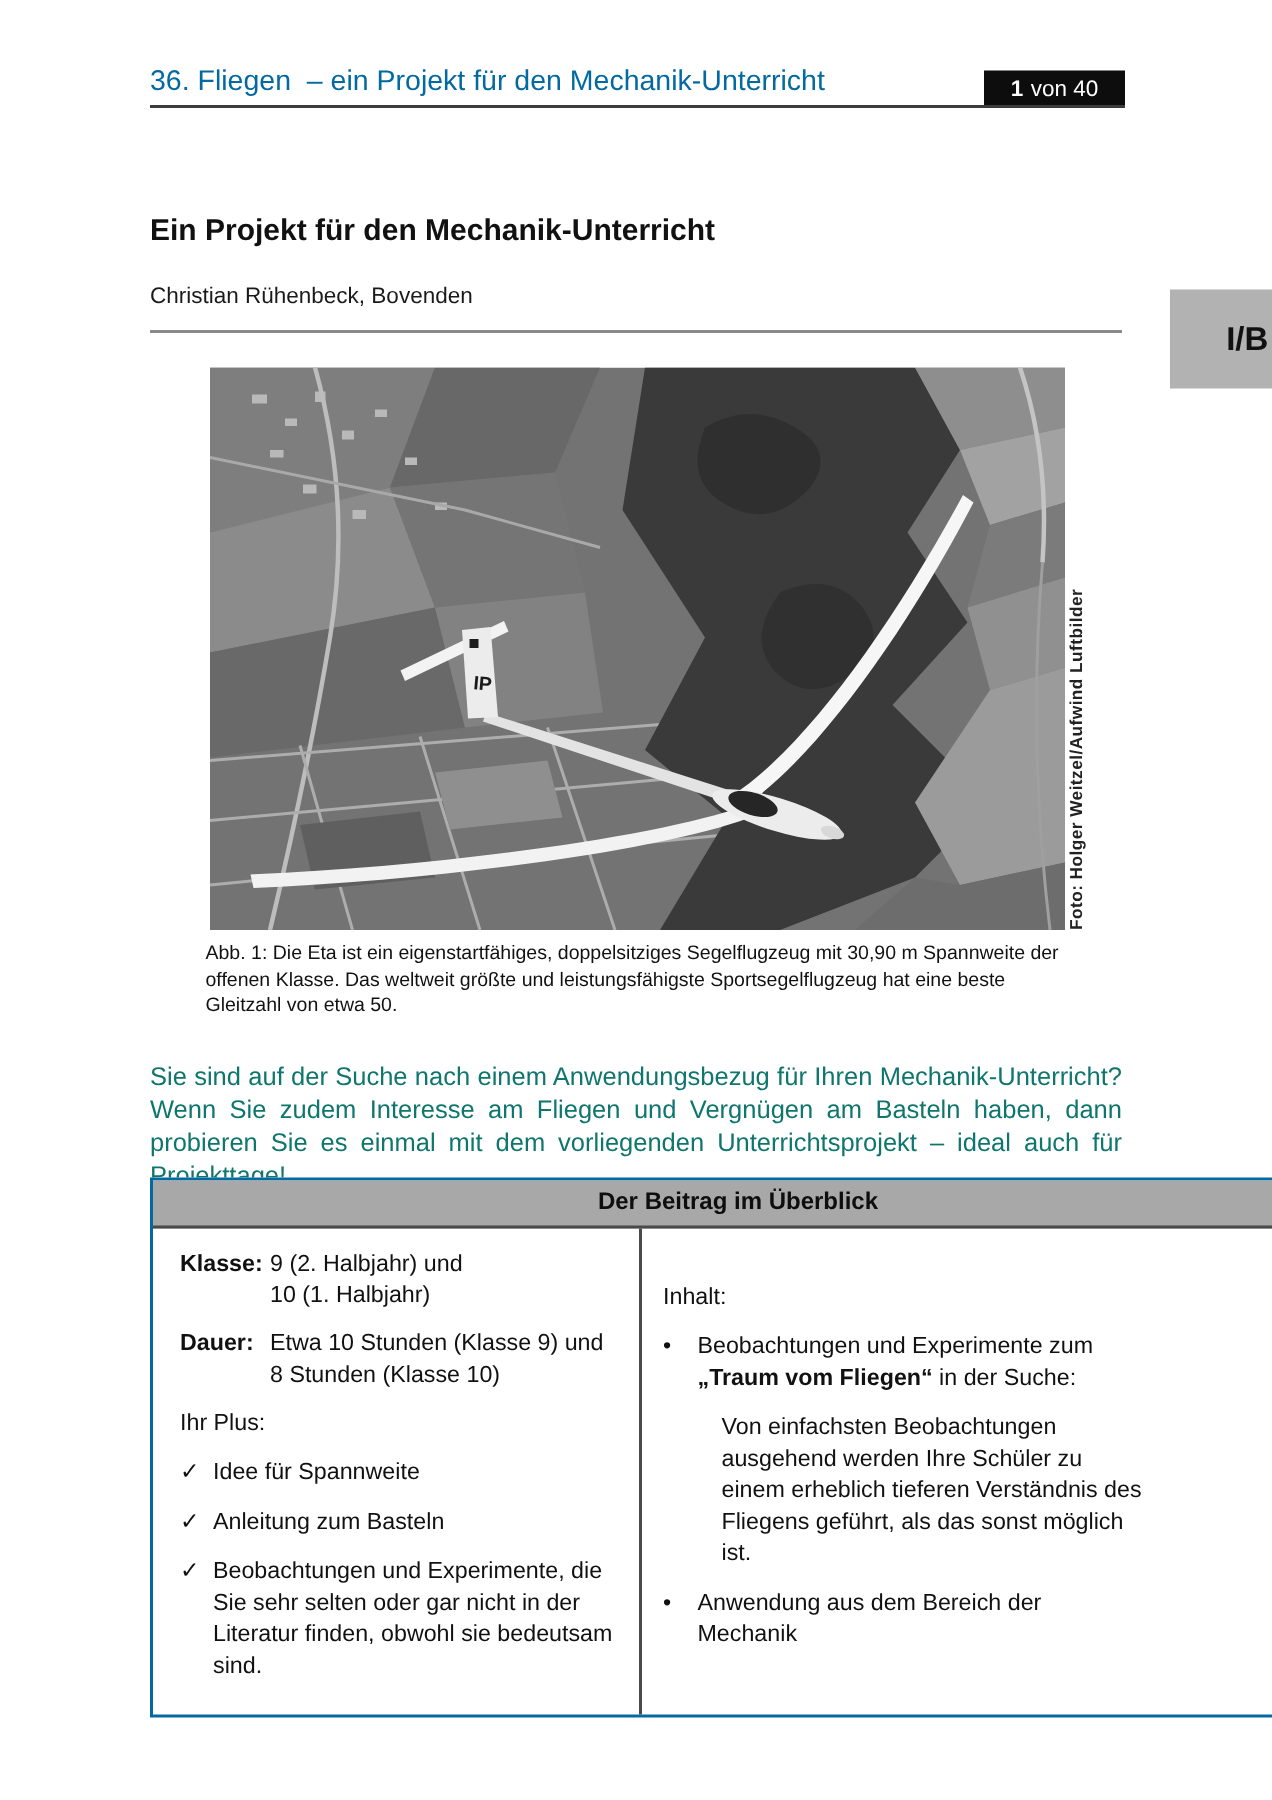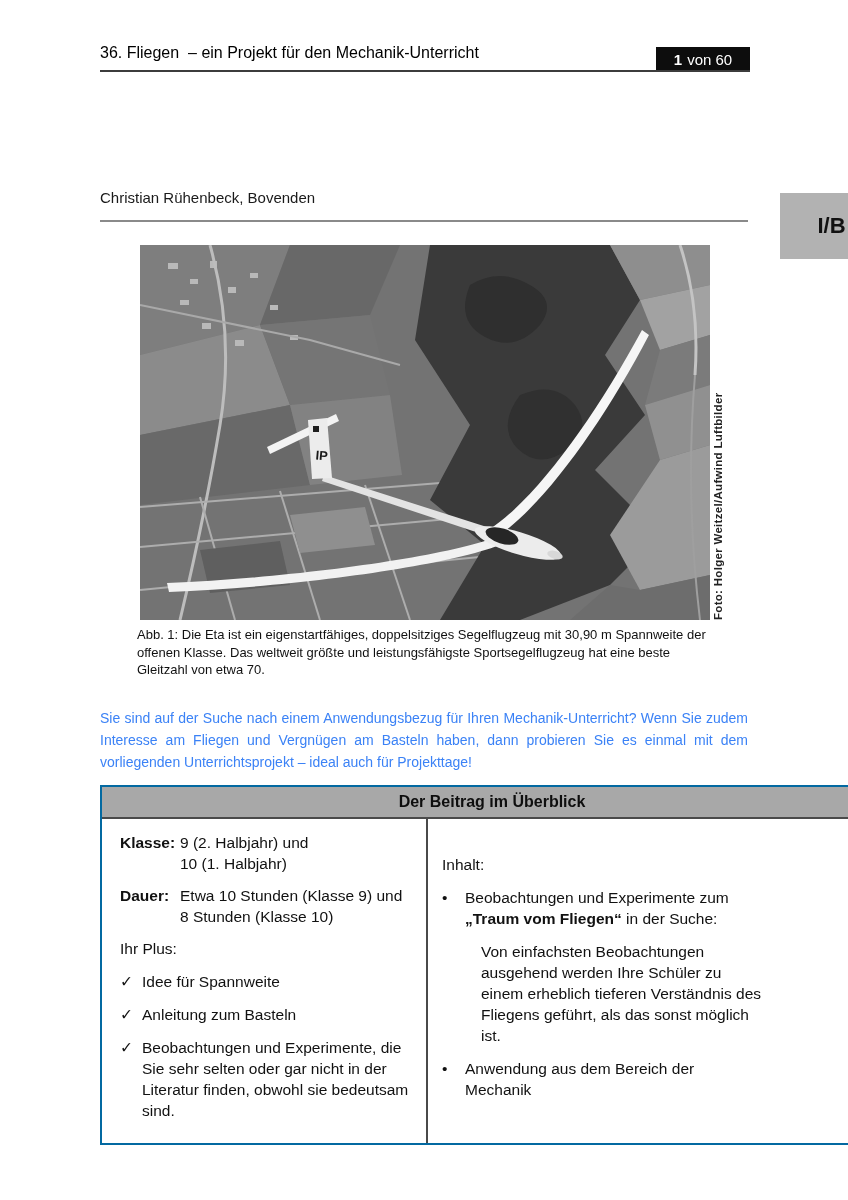--- a/index.html
+++ b/index.html
@@ -1,21 +1,21 @@
 <!DOCTYPE html>
 <html><head>
 <meta charset="utf-8">
 <style>
   * { margin:0; padding:0; box-sizing:border-box; }
   html,body { background:#ffffff; }
   body { font-family:"Liberation Sans","DejaVu Sans",sans-serif; color:#1a1a1a; }
   .page { position:relative; width:848px; height:1200px; background:#fff; overflow:hidden; }
 
   
-  .hdr-title { position:absolute; left:100px; top:44px; font-size:16px; color:#000000; white-space:pre; }
+  .hdr-title { position:absolute; left:100px; top:44px; font-size:19px; color:#0369a1; white-space:pre; }
   .page-badge { position:absolute; left:656px; top:47px; width:94px; height:25px; background:#0d0d0d; color:#fff;
                 display:flex; align-items:center; justify-content:center; font-size:15px; gap:5px; }
   .page-badge .num { font-weight:bold; }
   .hdr-rule { position:absolute; left:100px; top:70px; width:650px; height:2px; background:#3c3c3c; }
 
   
   .title { position:absolute; left:100px; top:114px; font-size:20px; font-weight:bold; line-height:27px; color:#111; }
   .author { position:absolute; left:100px; top:189px; font-size:15px; }
   .author-rule { position:absolute; left:100px; top:220px; width:648px; height:2px; background:#8a8a8a; }
 
@@ -24,22 +24,22 @@
             display:flex; align-items:center; justify-content:center; font-size:22px; font-weight:bold; color:#111;padding-left:35px; }
 
   
   .photo { position:absolute; left:140px; top:245px; width:570px; height:375px; }
   .photo-credit { position:absolute; left:712px; top:245px; width:22px; height:375px; }
   .photo-credit span { display:block; height:100%; writing-mode:vertical-rl; transform:rotate(180deg);
                        font-size:11.5px; font-weight:bold; letter-spacing:.3px; color:#222; }
   .caption { position:absolute; left:137px; top:626px; width:578px; font-size:13px; line-height:17.5px; color:#111; }
 
   
-  .intro { position:absolute; left:100px; top:707px; width:648px; font-size:14px; line-height:22px;
-           text-align:justify; color:#3b82f6; }
+  .intro { position:absolute; left:100px; top:707px; width:648px; font-size:17px; line-height:22px;
+           text-align:justify; color:#0f766e; }
 
   
   .overview { position:absolute; left:100px; top:785px; width:784px; border:2px solid #0369a1; background:#fff; }
   .ov-header { height:32px; background:#a8a8a8; border-bottom:2px solid #4a4a4a;
                display:flex; align-items:center; justify-content:center; font-size:16px; font-weight:bold; color:#0e0e0e; }
   .ov-body { display:flex; align-items:center; min-height:252px; }
   .cell-left  { width:326px; border-right:2px solid #4a4a4a; padding:13px 6px 10px 18px; }
   .cell-right { flex:1; padding:13px 6px 10px 14px; }
   .ov-body, .ov-body * { font-size:15.5px; line-height:21px; color:#111; }
   .def-row { display:flex; margin-bottom:11px; }
@@ -55,27 +55,27 @@
   .footer { position:absolute; left:400px; top:1143px; width:348px; text-align:right; font-size:13.5px; color:#1a1a1a; }
 </style>
 </head>
 <body>
 
 <div class="page">
 
   <div class="hdr-title">36. Fliegen  – ein Projekt für den Mechanik-Unterricht</div>
   <div class="page-badge">
     <span class="num">1</span>
-    <span>von 60</span>
+    <span>von 40</span>
   </div>
   <div class="hdr-rule"></div>
 
   <div class="ib-tab">I/B</div>
 
-  <h1 class="title"><br></h1>
+  <h1 class="title"><br><span>Ein Projekt für den Mechanik-Unterricht</span></h1>
   <div class="author">Christian Rühenbeck, Bovenden</div>
   <div class="author-rule"></div>
 
   <div class="photo">
     <svg viewBox="0 0 570 375" width="570" height="375">
       <rect width="570" height="375" fill="#737373"></rect>
       <g>
         <polygon points="0,0 150,0 120,80 0,110" fill="#7e7e7e"></polygon>
         <polygon points="150,0 260,0 230,70 120,80" fill="#686868"></polygon>
         <polygon points="0,110 120,80 150,160 0,190" fill="#8b8b8b"></polygon>
@@ -132,21 +132,21 @@
         <text x="182" y="215" font-size="13" font-weight="bold" fill="#1a1a1a" text-anchor="middle" transform="rotate(5 182 208)">IP</text>
         <ellipse cx="378" cy="298" rx="45" ry="11" transform="rotate(17 378 298)" fill="#ececec"></ellipse>
         <ellipse cx="362" cy="291" rx="17" ry="7.5" transform="rotate(17 362 291)" fill="#262626"></ellipse>
         <ellipse cx="415" cy="310" rx="8" ry="4" transform="rotate(17 415 310)" fill="#d8d8d8"></ellipse>
       </g>
     </svg>
   </div>
   <div class="photo-credit">
     <span>Foto: Holger Weitzel/Aufwind Luftbilder</span>
   </div>
-  <div class="caption">Abb. 1: Die Eta ist ein eigenstartfähiges, doppelsitziges Segelflugzeug mit 30,90 m Spannweite der offenen Klasse. Das weltweit größte und leistungsfähigste Sportsegelflugzeug hat eine beste Gleitzahl von etwa 70.</div>
+  <div class="caption">Abb. 1: Die Eta ist ein eigenstartfähiges, doppelsitziges Segelflugzeug mit 30,90 m Spannweite der offenen Klasse. Das weltweit größte und leistungsfähigste Sportsegelflugzeug hat eine beste Gleitzahl von etwa 50.</div>
 
   <p class="intro">Sie sind auf der Suche nach einem Anwendungsbezug für Ihren Mechanik-Unterricht? Wenn Sie zudem Interesse am Fliegen und Vergnügen am Basteln haben, dann probieren Sie es einmal mit dem vorliegenden Unterrichtsprojekt – ideal auch für Projekttage!</p>
 
   <div class="overview">
     <div class="ov-header">Der Beitrag im Überblick</div>
     <div class="ov-body">
       <div class="cell-left">
         <div class="def-row">
           <span class="def-label">Klasse:</span>
           <span class="def-val"><span>9 (2. Halbjahr) und</span><br><span>10 (1. Halbjahr)</span></span>

